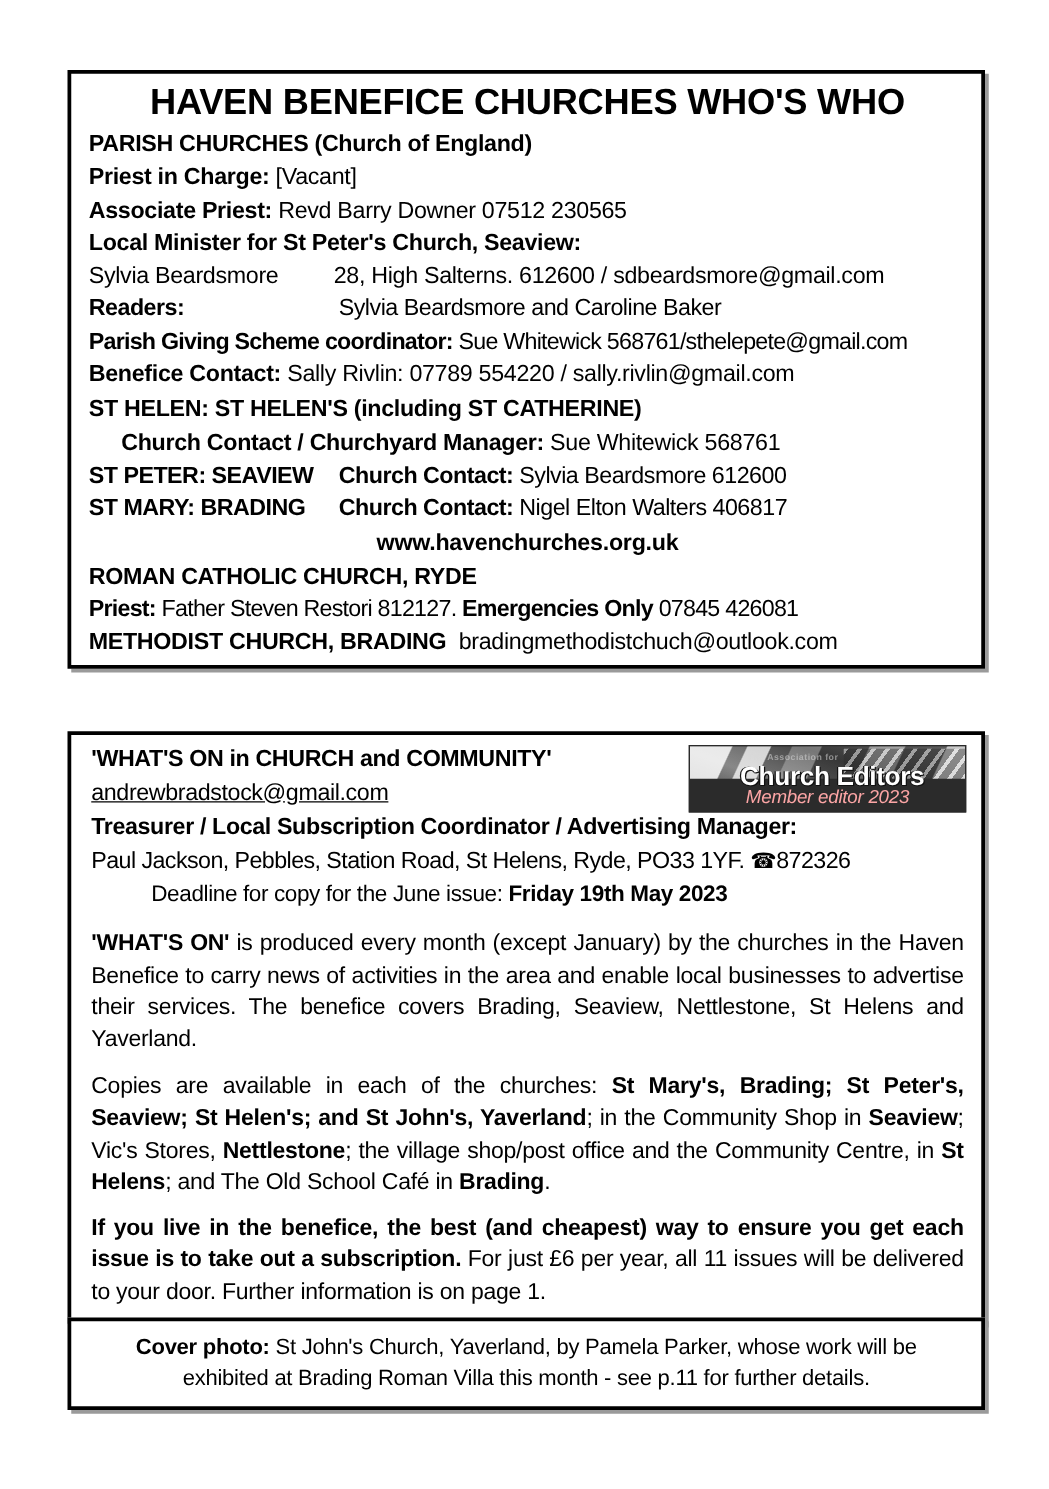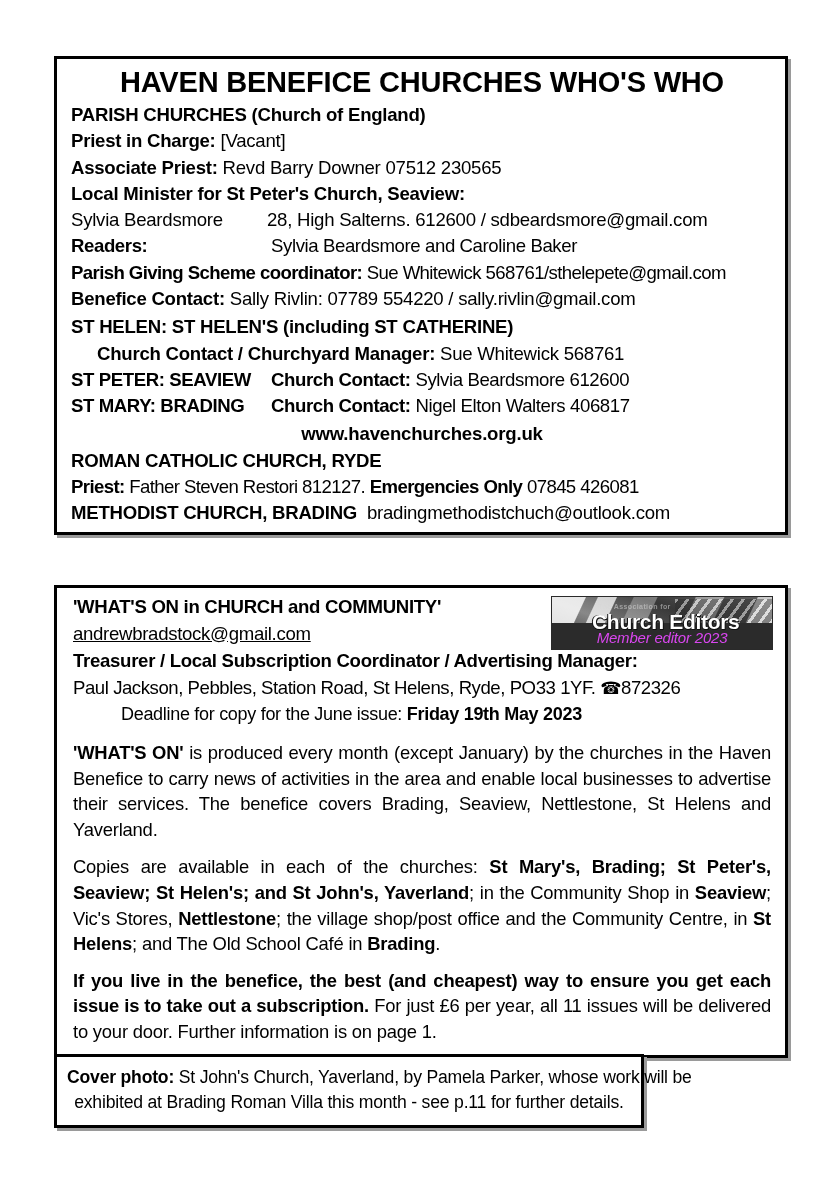--- a/index.html
+++ b/index.html
@@ -25,21 +25,21 @@
   
   .box {
     position: absolute;
     border: 3px solid #000;
     background: #fff;
     box-sizing: border-box;
     box-shadow: 3px 3px 0 0 #9a9a9a;
   }
   #box-who   { left: 54px;  top: 56px;   width: 734px; }
   #box-whats { left: 54px;  top: 585px;  width: 734px; }
-  #box-cover { left: 54px;  top: 1054px; width: 590px; }
+  #box-cover { left: 54px;  top: 1054px; width: 734px; }
 
   .inner { padding: 4px 12px 6px 14px; }
 
   
   .ttl {
     text-align: center;
     font-weight: bold;
     font-size: 29px;
     letter-spacing: -0.2px;
     line-height: 30px;
@@ -138,21 +138,21 @@
     position: absolute;
     left: 0; right: 0; bottom: 0; height: 26px;
     background: #2b2b2b;
   }
   .badge .member {
     position: absolute;
     left: 0; right: 0; bottom: 3px;
     text-align: center;
     font-style: italic;
     font-size: 15px;
-    color: #d946ef;
+    color: #fca5a5;
     letter-spacing: -0.2px;
     white-space: nowrap;
     z-index: 5;
   }
 
   
   .cover-ln {
     text-align: center;
     font-size: 17.6px;
     line-height: 25px;

